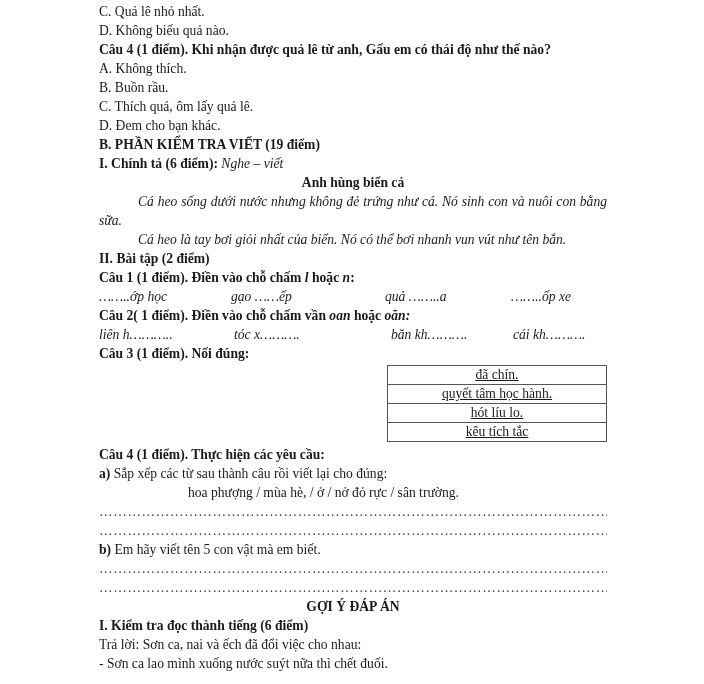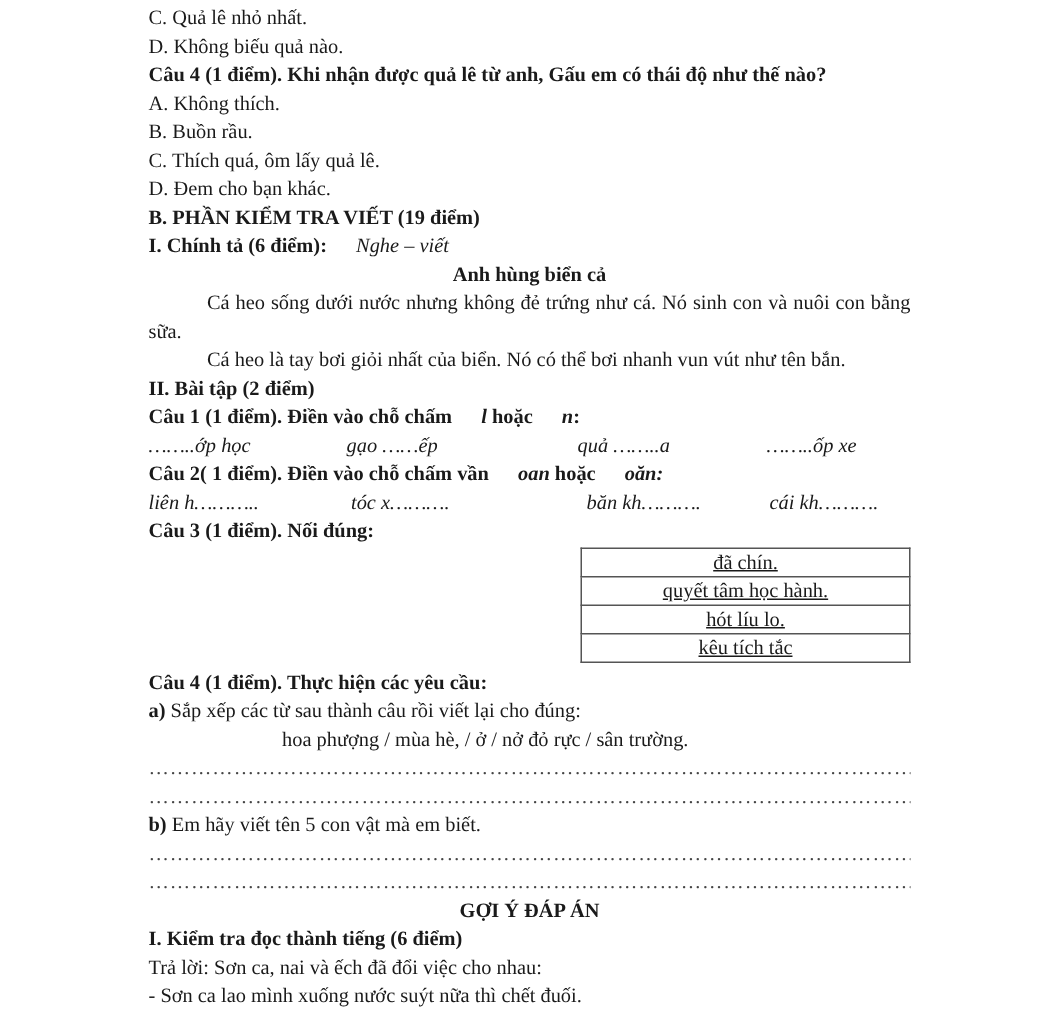--- a/index.html
+++ b/index.html
@@ -4,23 +4,23 @@
 <style>
   html, body { margin: 0; padding: 0; background: #ffffff; }
   body { width: 704px; height: 684px; overflow: hidden; position: relative; }
   .page {
     position: absolute; left: 99px; top: 2px; width: 508px;
     font-family: "Liberation Serif", serif; font-size: 13.6px; color: #1a1a1a;
     line-height: 19px;
   }
   .line { height: 19px; white-space: nowrap; }
   .b { font-weight: bold; }
-  .i { font-style: italic; margin-left: 16px; }
+  .i { font-style: italic; }
   .center { text-align: center; }
-  .indent { text-indent: 39px; }
+  .indent { text-indent: 39px; font-style: italic; }
   .para { white-space: normal; text-align: justify; height: auto; }
   .cols { position: relative; font-style: italic; }
   .cols span { position: absolute; top: 0; }
   .tables { position: relative; height: 80px; margin-top: 2px; }
   table { border-collapse: collapse; position: absolute; top: 0; }
   td { border: 1px solid #555; text-align: center; height: 18px; padding: 0; line-height: 18px; }
   .t-left { left: 0; width: 165px; }
   .t-right { left: 288px; width: 220px; text-decoration: underline; }
   .dots { color: #444; letter-spacing: 0.6px; overflow: hidden; }
   .wordline { padding-left: 89px; }

